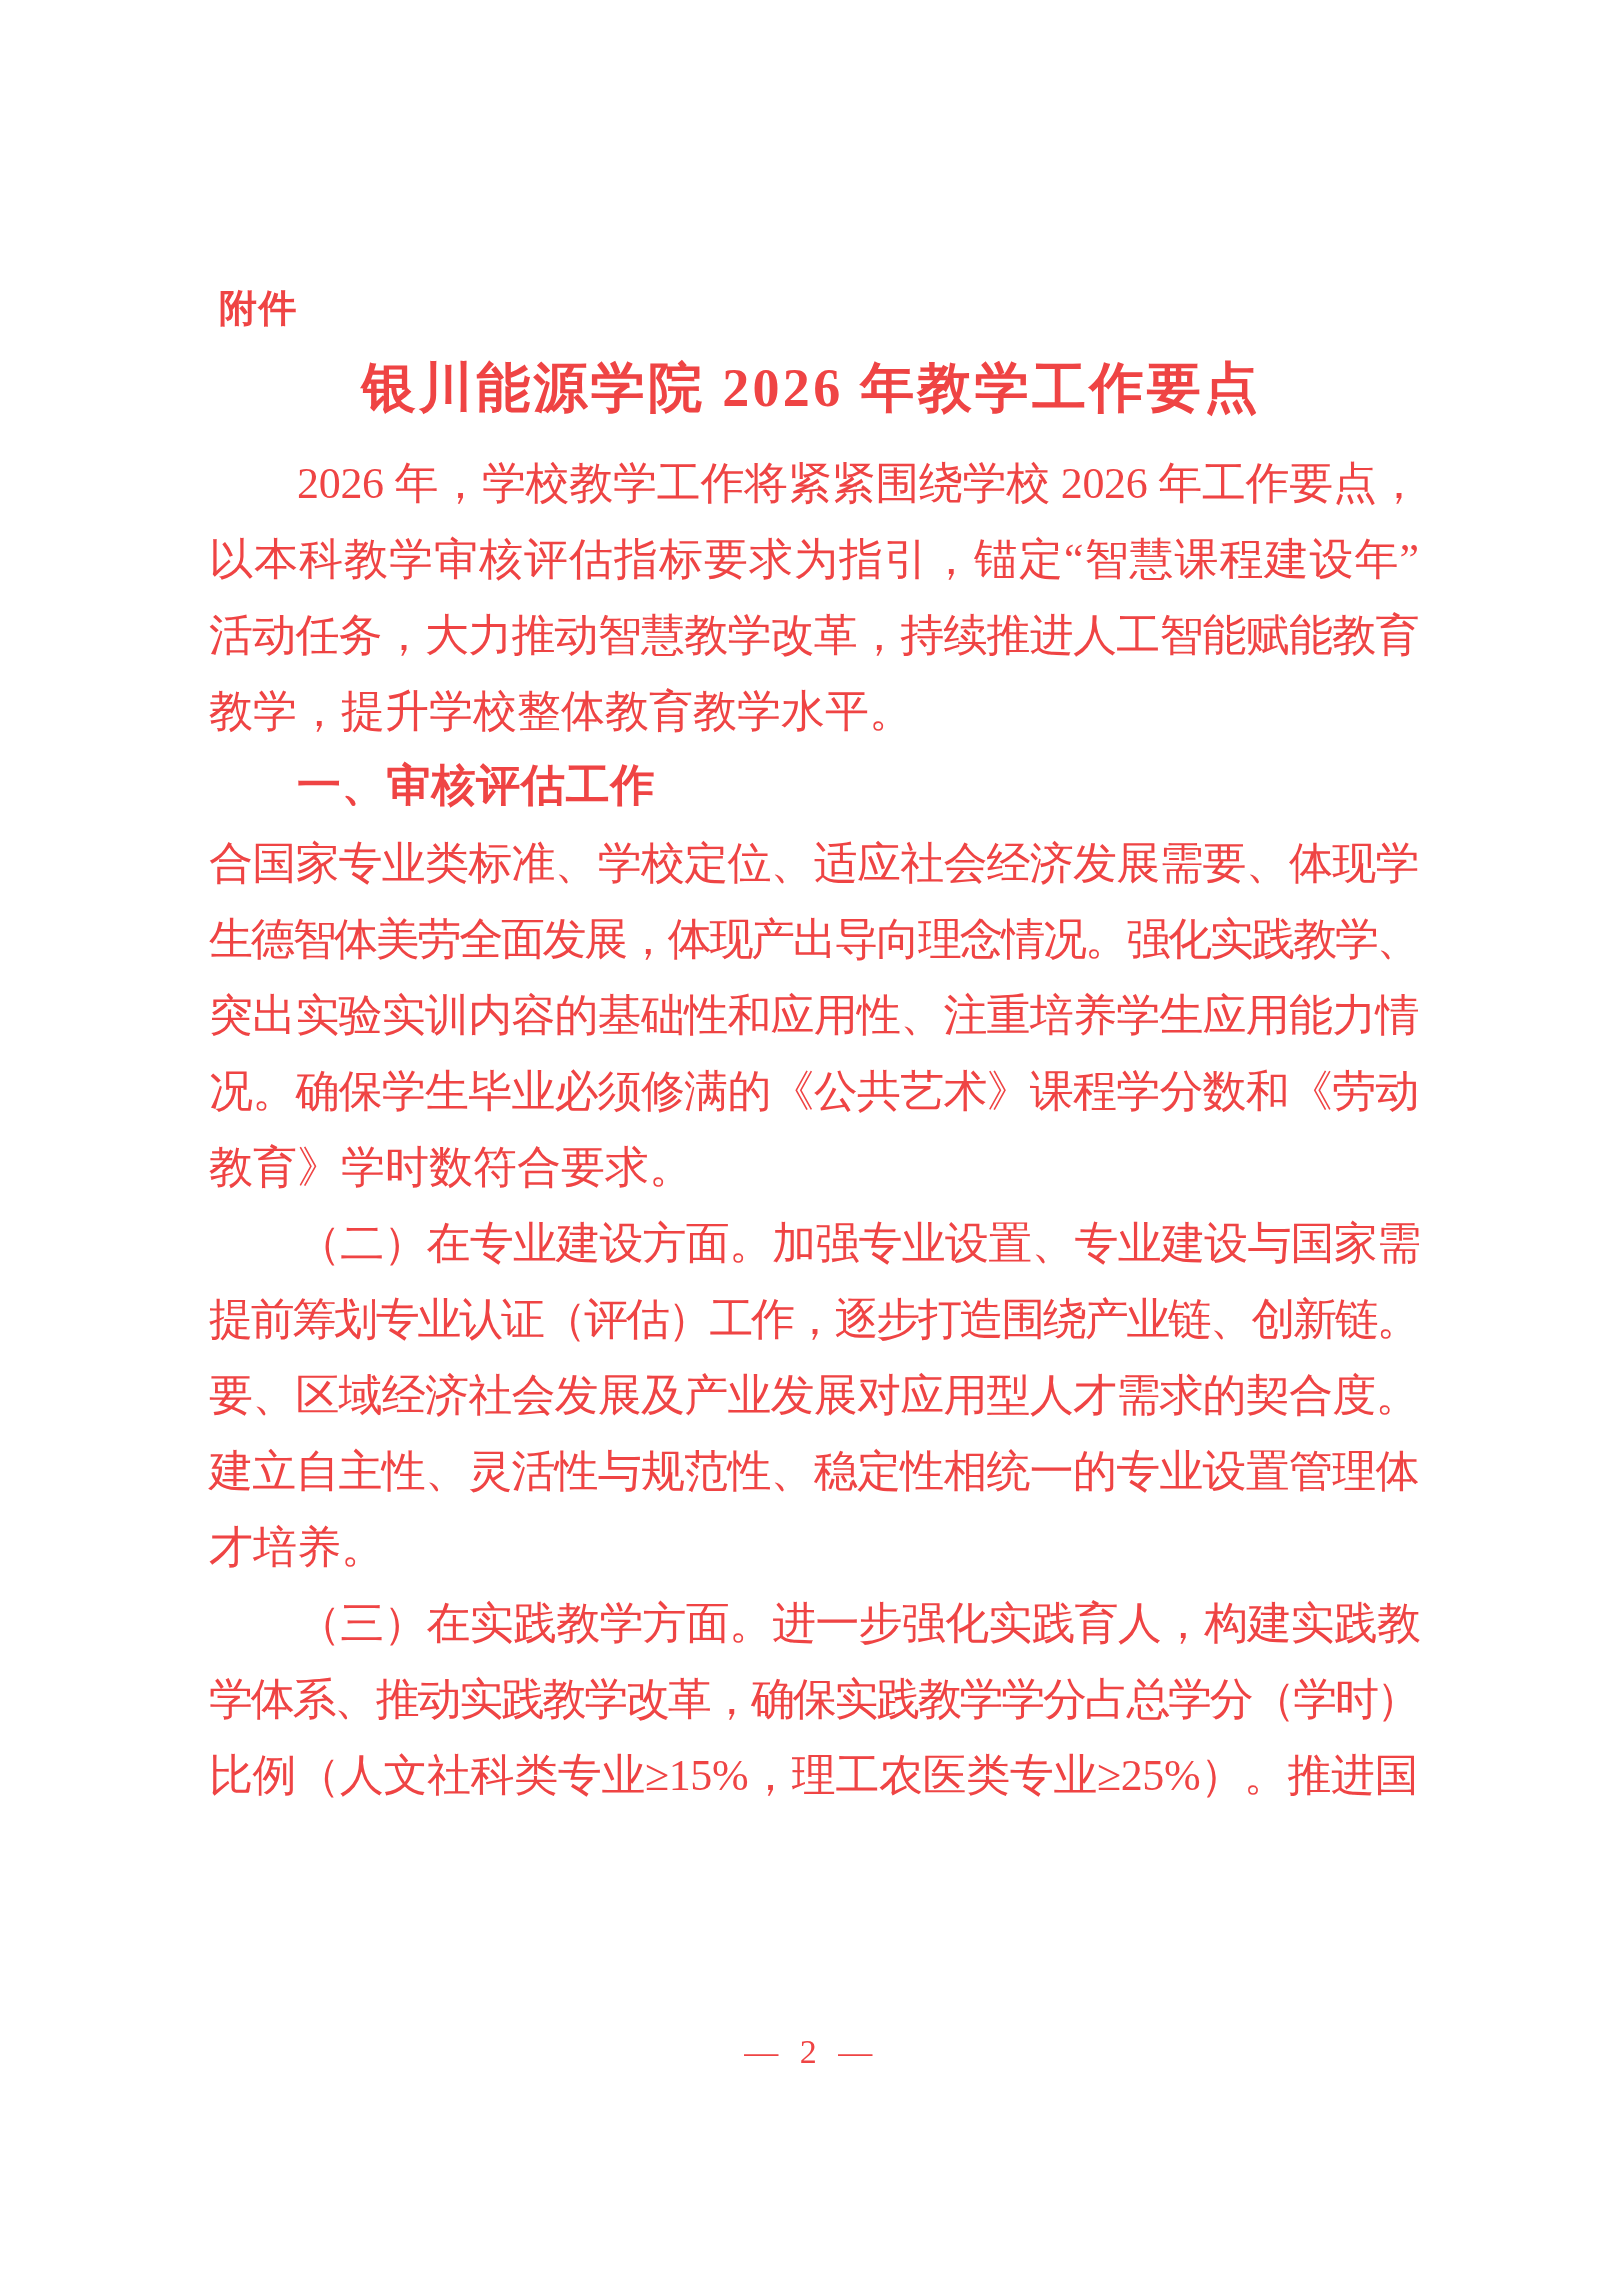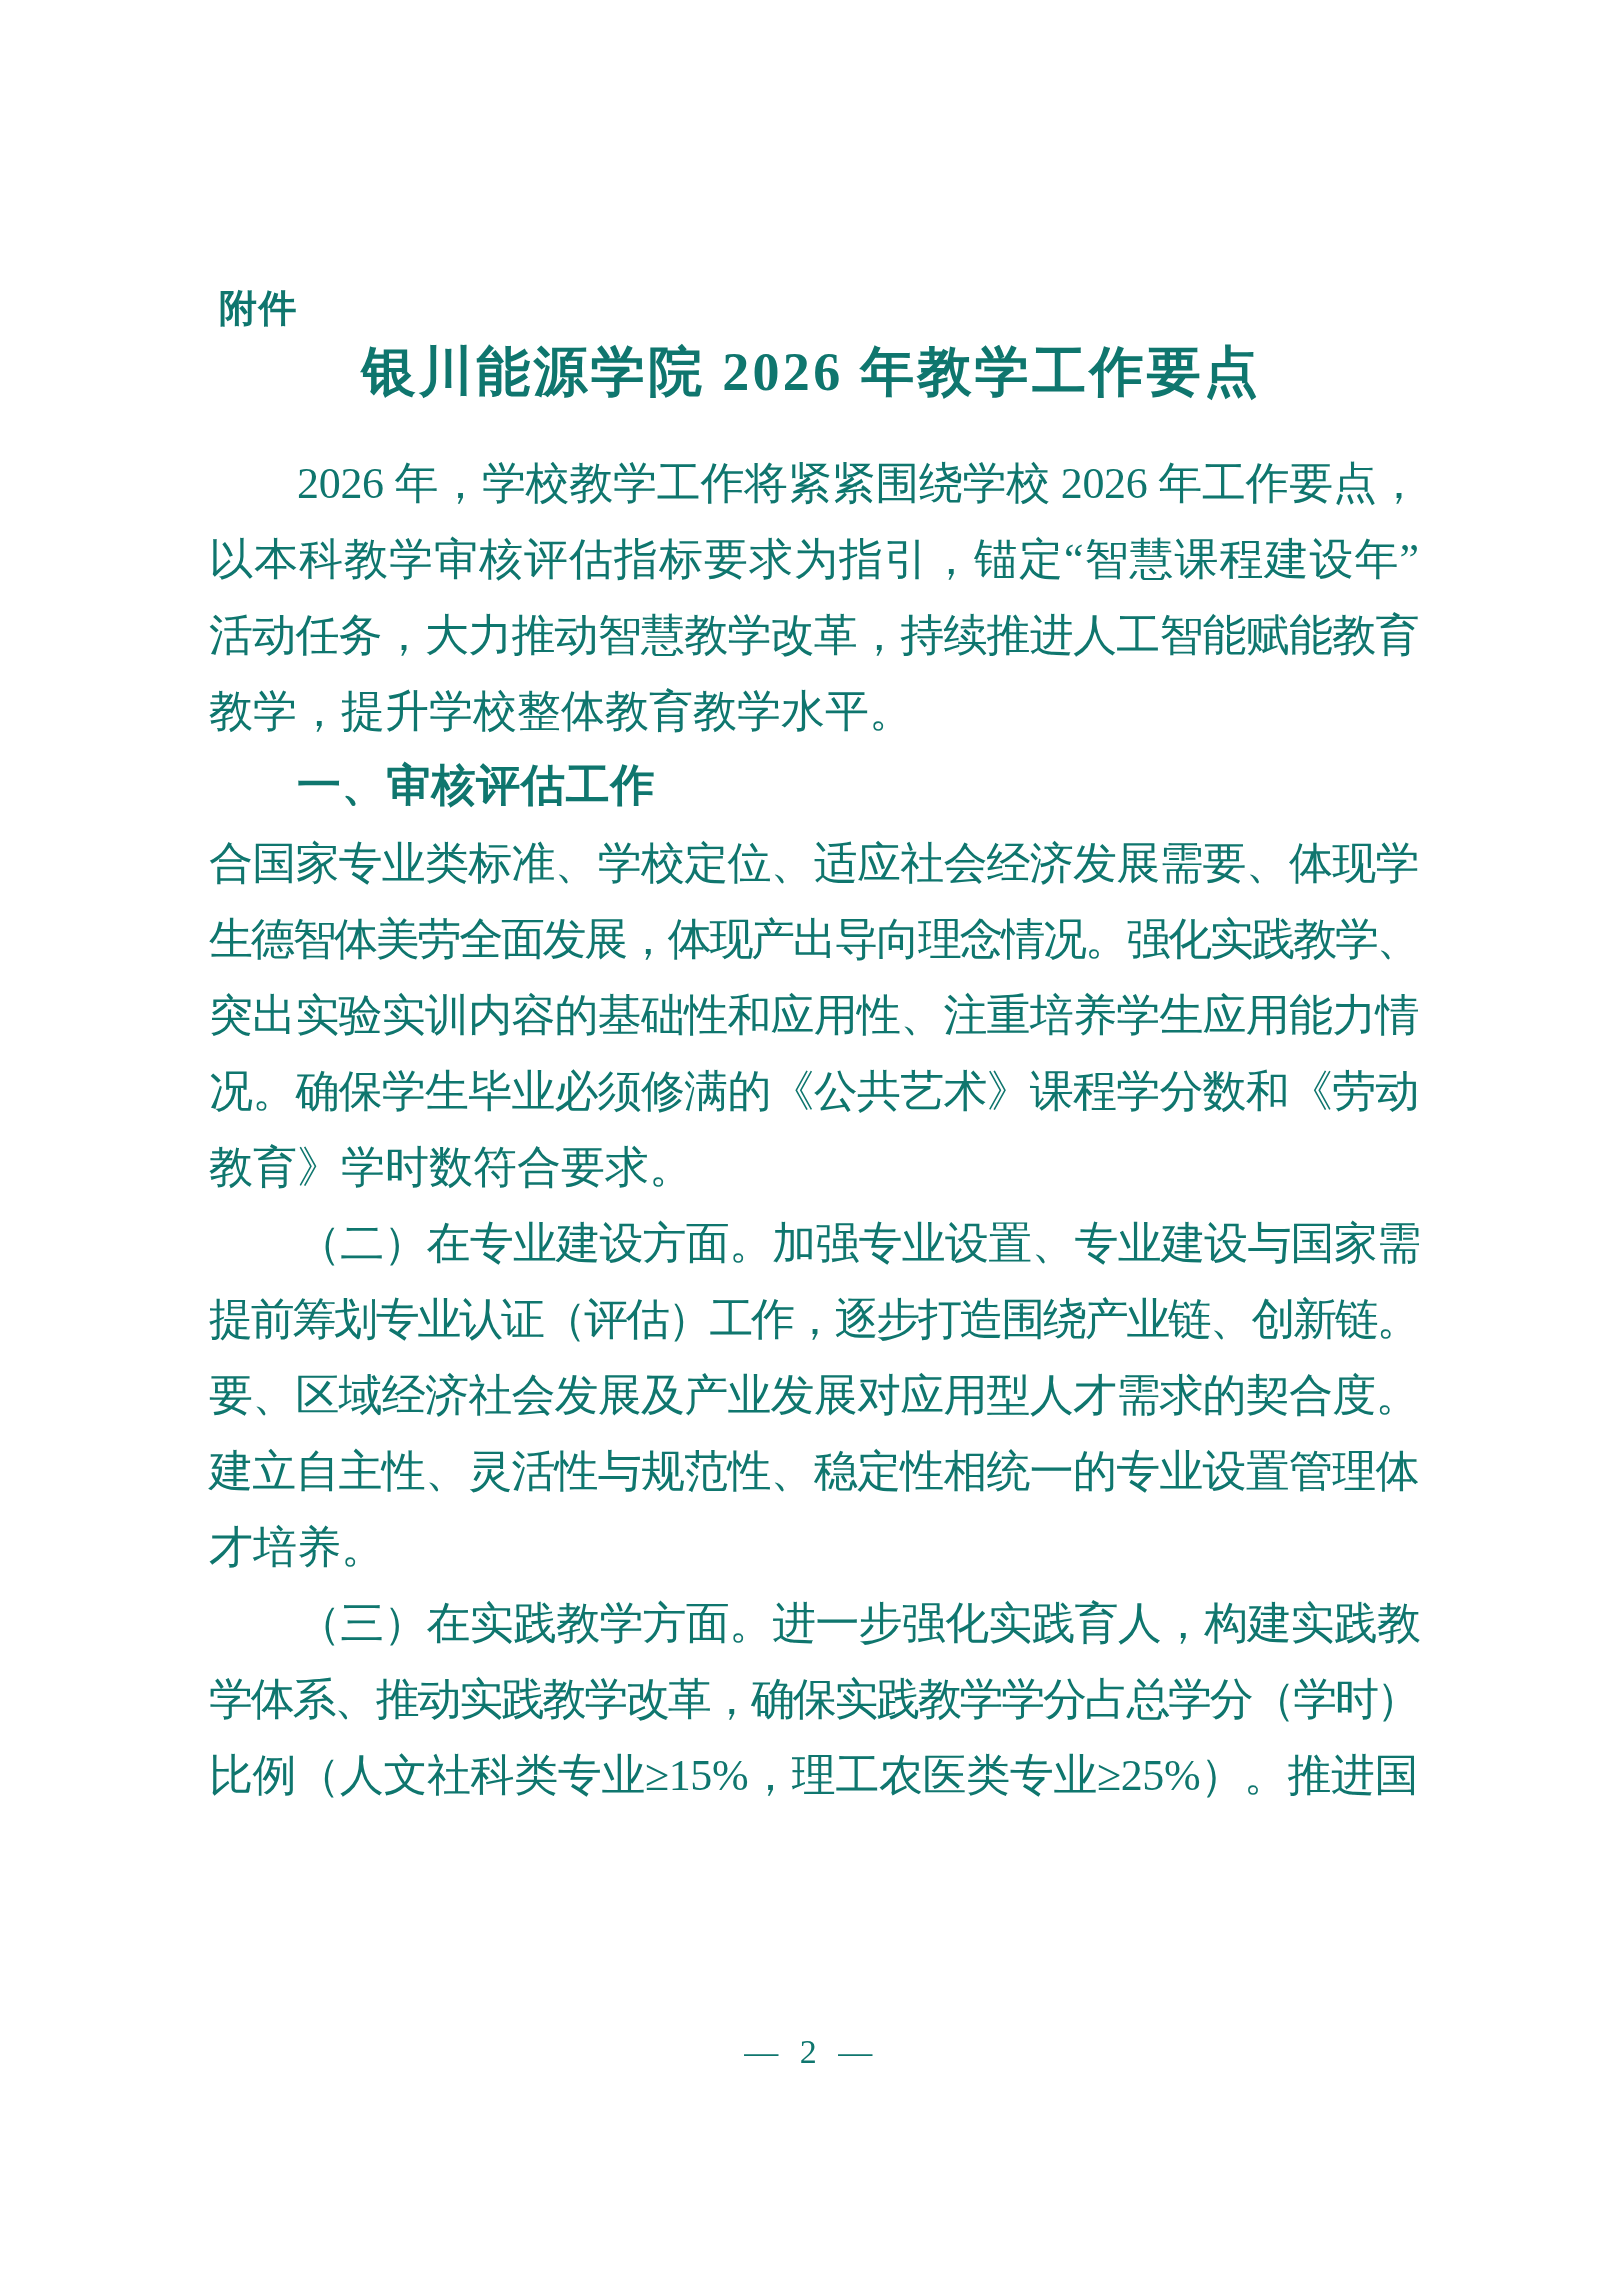--- a/index.html
+++ b/index.html
@@ -5,40 +5,40 @@
   html, body {
     margin: 0;
     padding: 0;
     background: #ffffff;
   }
   .page {
     position: relative;
     width: 1623px;
     height: 2295px;
     background: #ffffff;
-    color: #0f766e;
+    color: #ef4444;
     font-family: "Liberation Serif", "DejaVu Serif", serif;
     overflow: hidden;
   }
   .attachment {
     position: absolute;
     left: 219px;
     top: 285px;
     font-family: "Liberation Sans", "DejaVu Sans", sans-serif;
     font-weight: 600;
     font-size: 38px;
     line-height: 46px;
     letter-spacing: 1.6px;
   }
   .doc-title {
     position: absolute;
     left: 0;
     right: 0;
     top: 340px;
-    margin: 0;
+    margin: 16px;
     text-align: center;
     font-family: "Liberation Serif", "DejaVu Serif", serif;
     font-weight: 700;
     font-size: 54px;
     line-height: 65px;
     letter-spacing: 3.3px;
     white-space: nowrap;
   }
   .doc-body {
     position: absolute;

